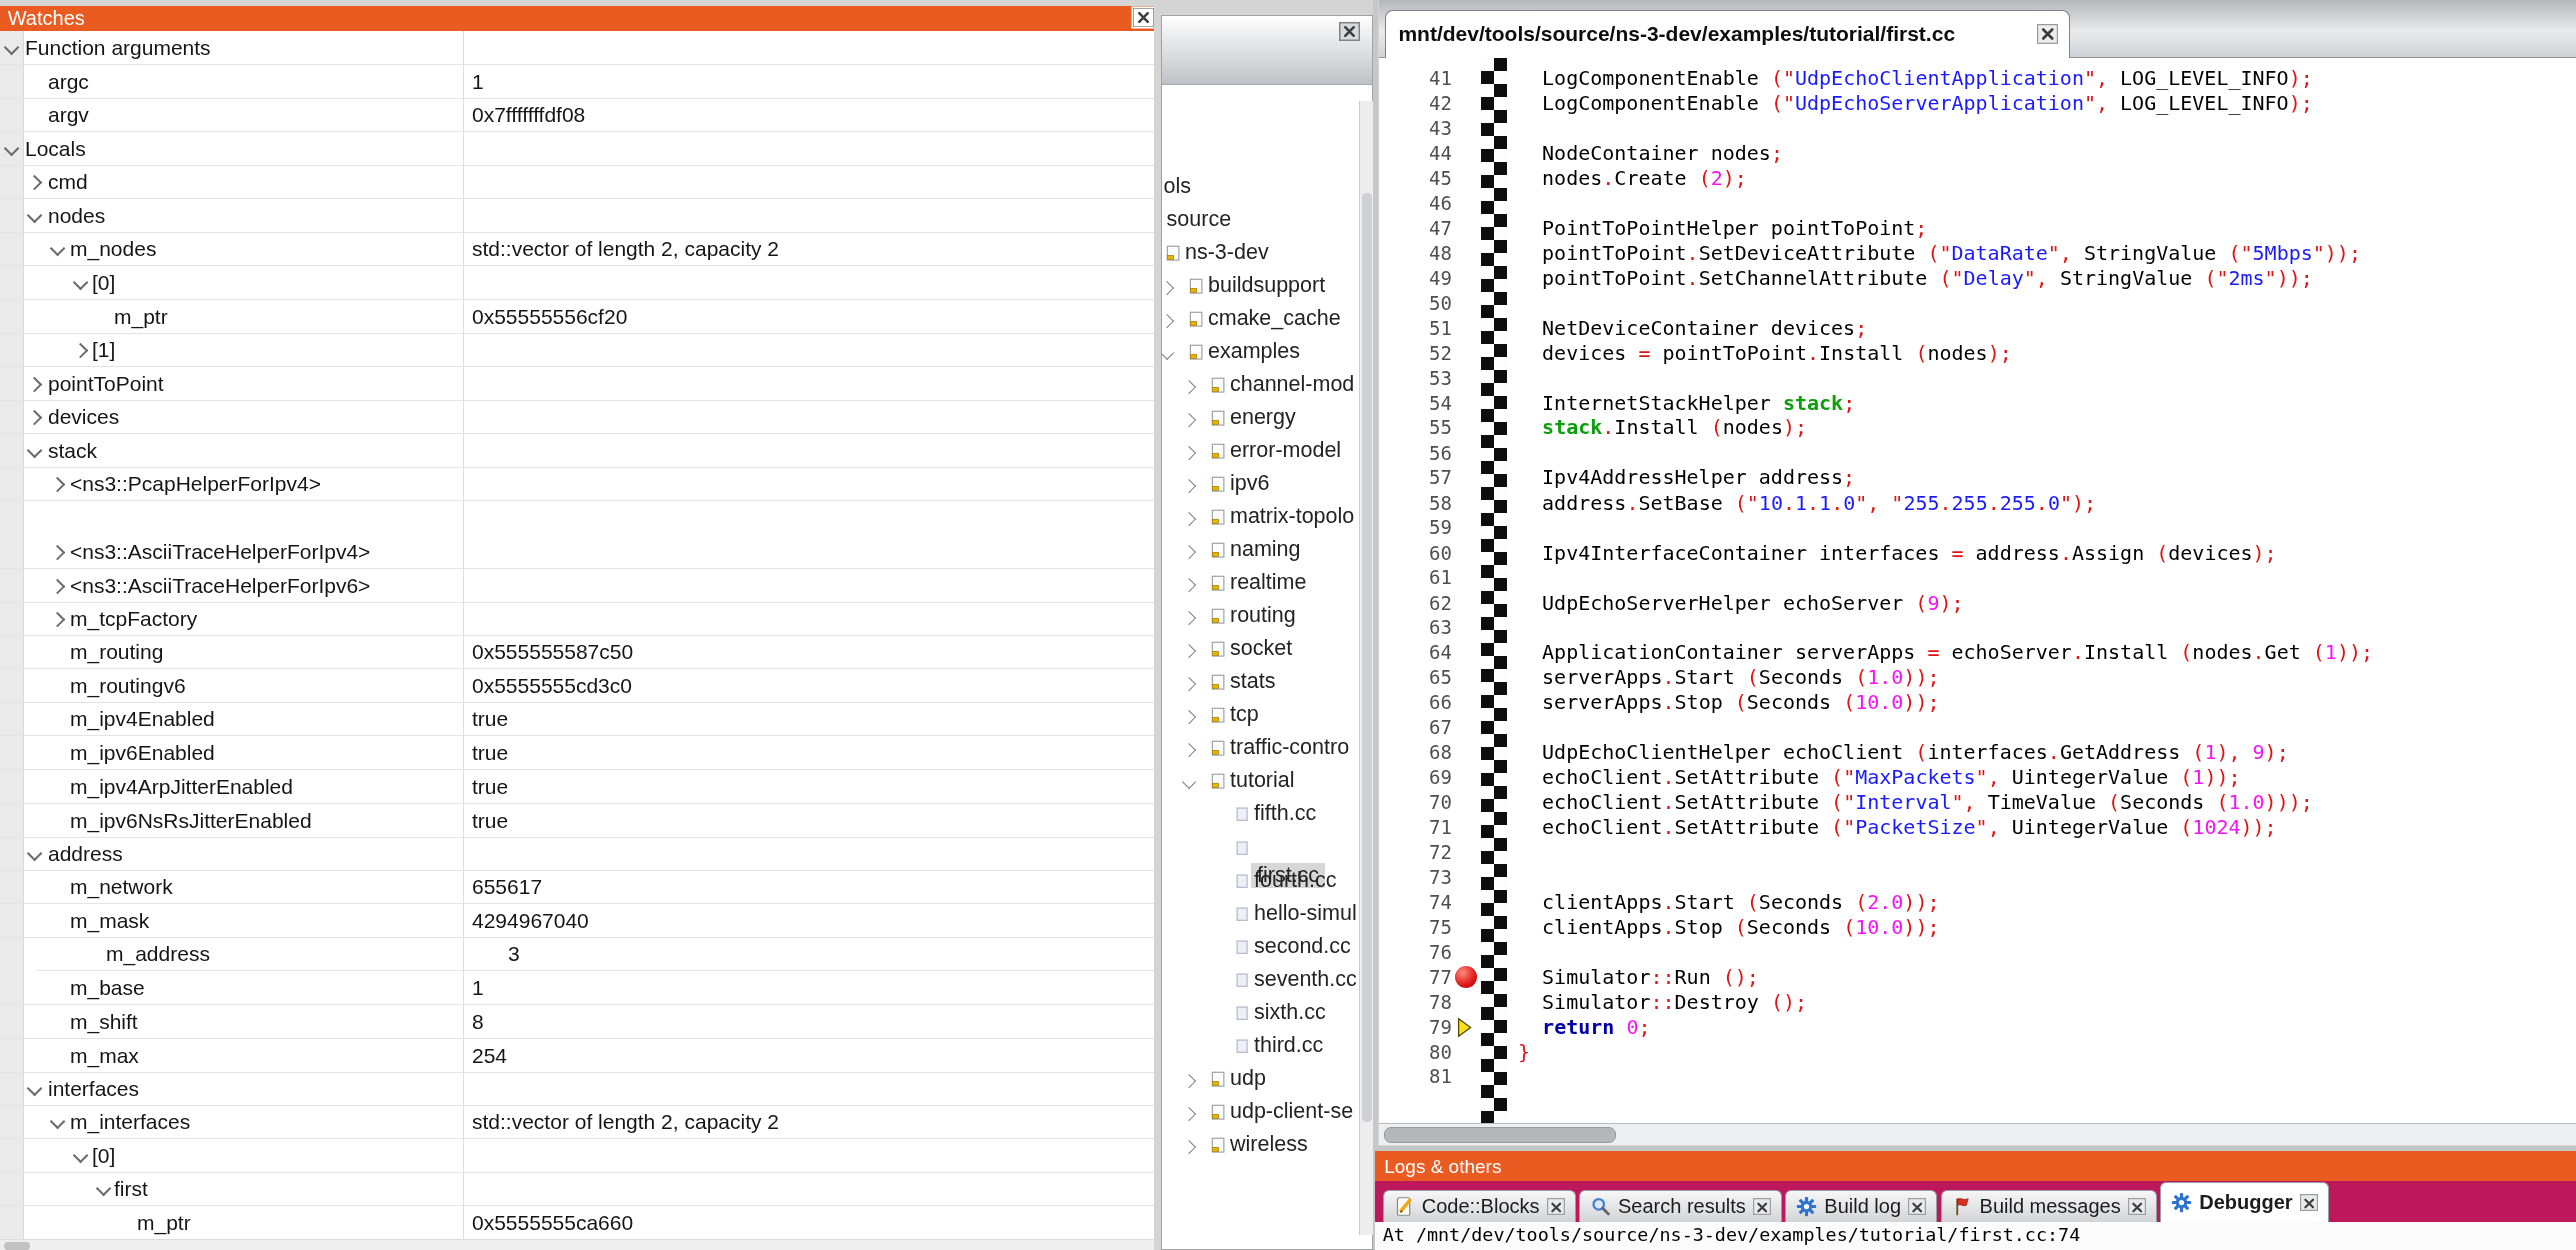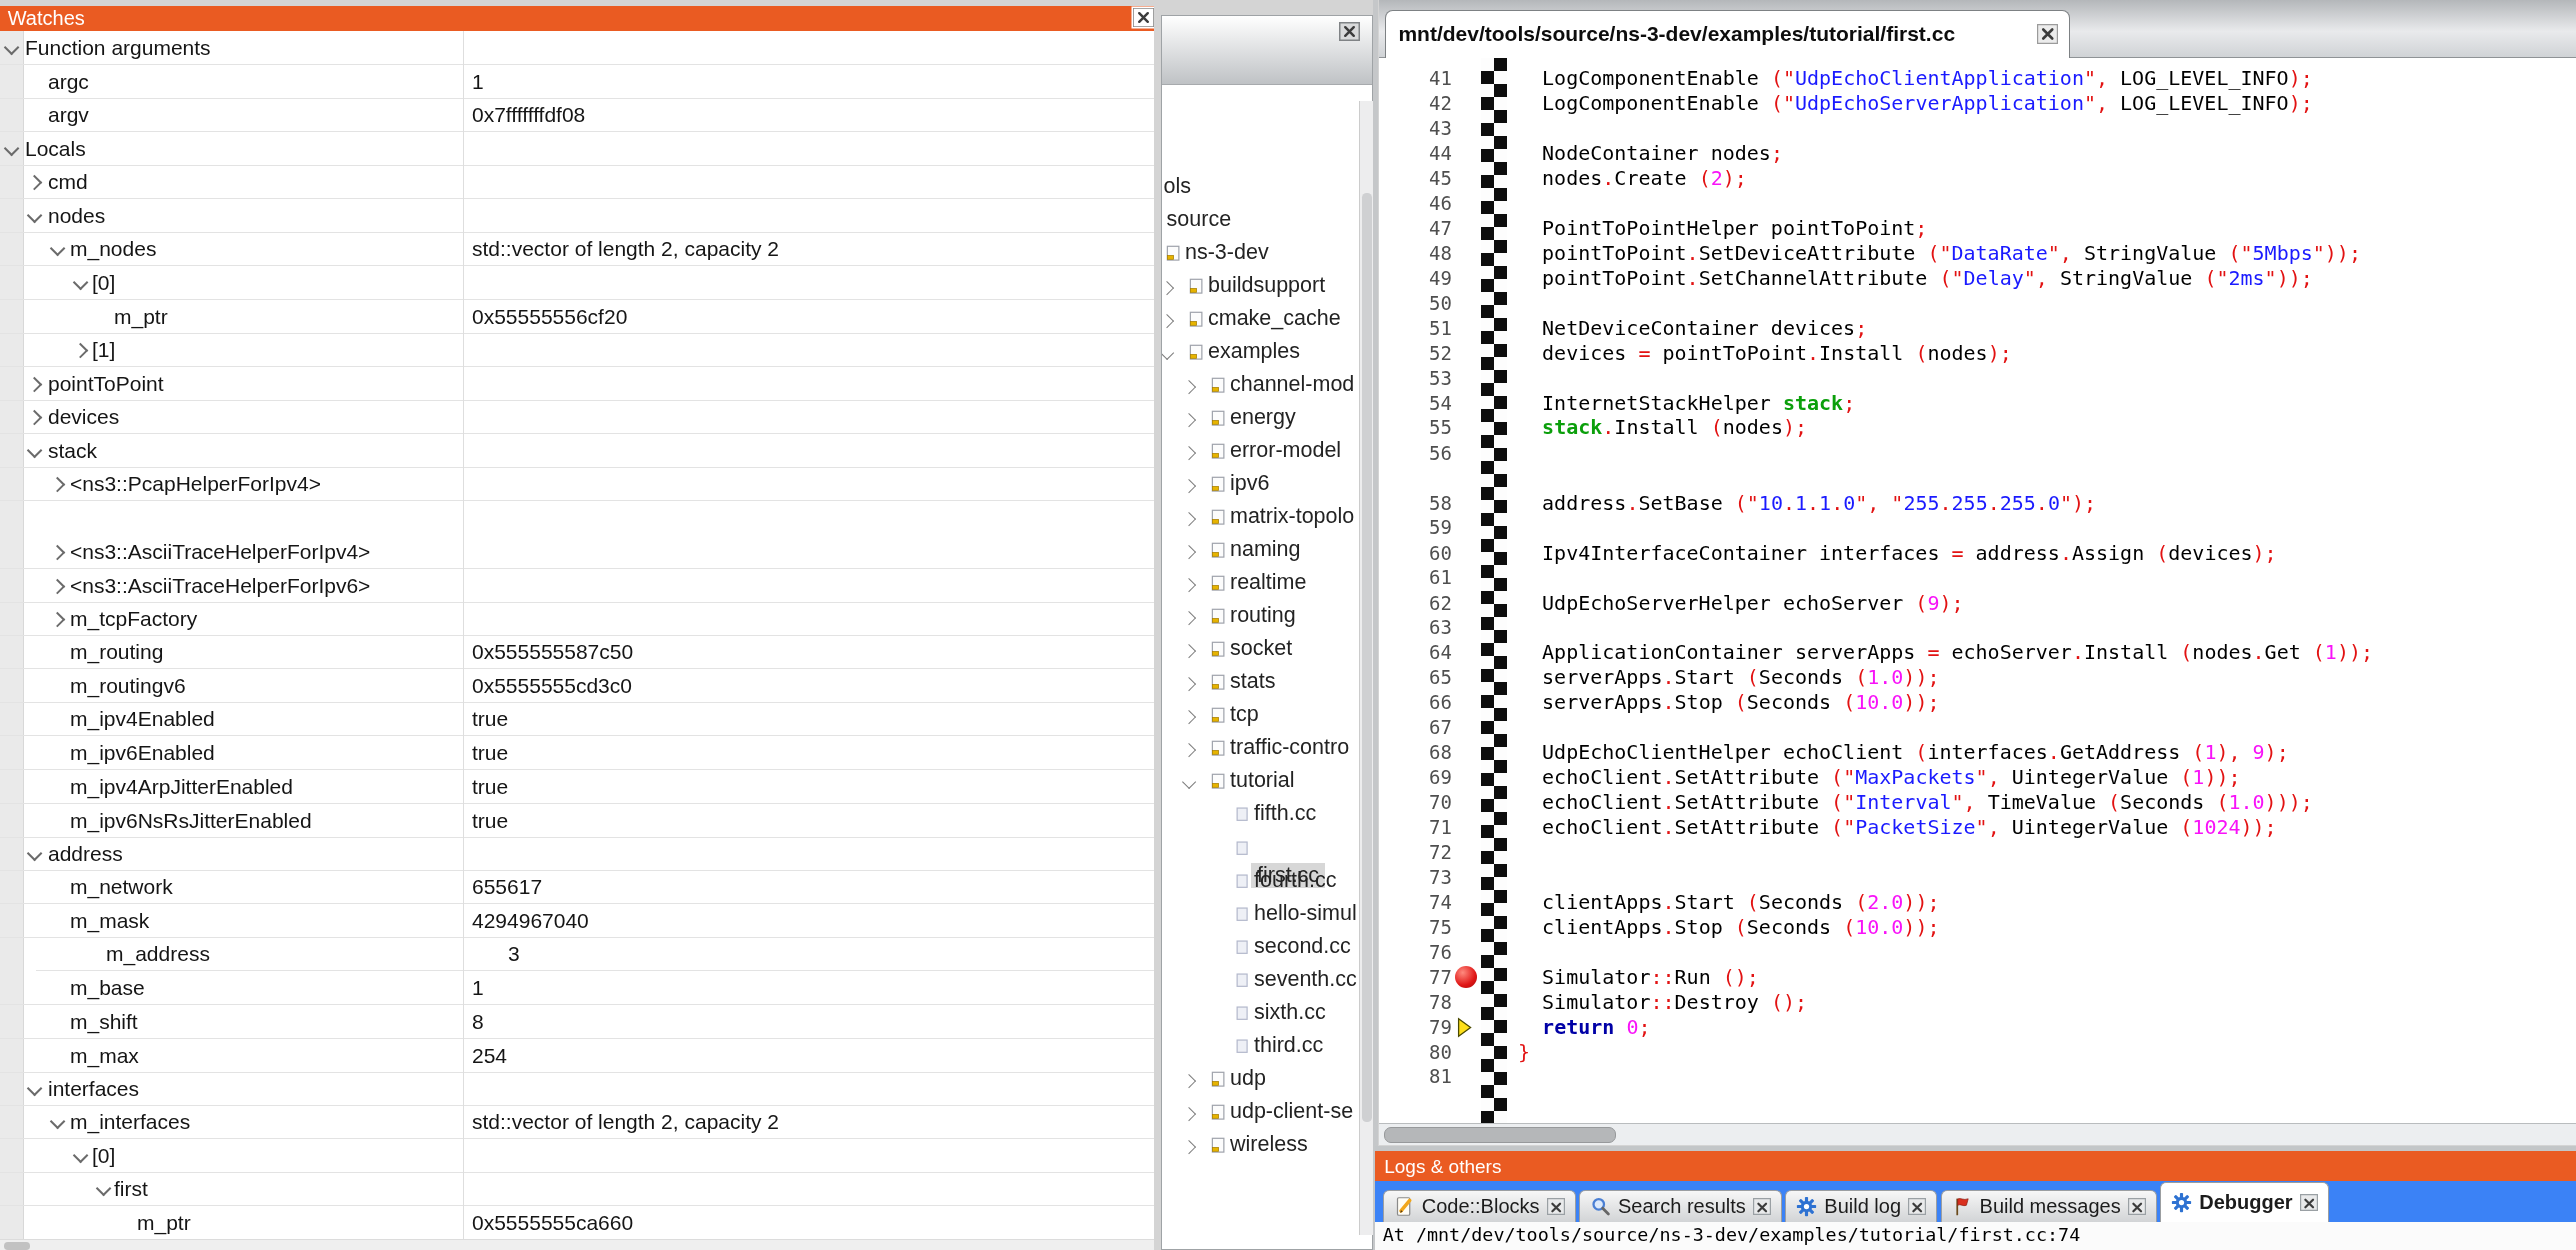--- a/index.html
+++ b/index.html
@@ -65,21 +65,21 @@
   .cur{position:absolute;left:78px;top:2.3px;width:16px;height:21px;}
   .cur svg{width:100%;height:100%;}
   #e-hscroll{position:absolute;left:1379px;top:1123px;width:1197px;height:21.5px;background:#eceef0;border-top:0.8px solid #b9bcbe;box-sizing:border-box;}
   #e-hthumb{position:absolute;left:4.6px;top:3.1px;width:230px;height:14px;background:#b5b7b9;border:0.8px solid #97999b;border-radius:7px;}
 
   
   #logs{position:absolute;left:1375px;top:1146px;width:1201px;height:104px;background:#fbfbfb;}
   #logs-div{position:absolute;left:0;top:0;width:100%;height:4.6px;background:#c3c6c8;}
   #logs-title{position:absolute;left:0;top:4.6px;width:100%;height:31px;background:#ea5b22;color:#fff;
               font-size:19px;line-height:31px;padding-left:9.2px;box-sizing:border-box;}
-  #logs-tabs{position:absolute;left:0;top:35px;width:100%;height:41px;background:#3b82f6;display:flex;
+  #logs-tabs{position:absolute;left:0;top:35px;width:100%;height:41px;background:#be185d;display:flex;
              align-items:flex-end;padding-left:7.7px;gap:3.1px;box-sizing:border-box;}
   .ltab{display:flex;align-items:center;gap:7px;padding:0 10px;height:32px;
         background:linear-gradient(#f7f7f7,#d2d4d6);border:1.2px solid #9b9ea1;border-bottom:none;
         border-radius:6.1px 6.1px 0 0;font-size:20px;color:#1c1c1c;box-sizing:border-box;}
   .ltab.active{height:40px;background:#fff;font-weight:bold;}
   .ticon2{width:21px;height:21px;display:inline-block;}
   .ticon2 svg{width:100%;height:100%;}
   .lclose{width:18.4px;height:17px;background:#e9eaeb;box-shadow:inset 0 0 0 1.2px #9aa0a4;display:inline-block;}
   .lclose svg{width:100%;height:100%;}
   #status{position:absolute;left:7.7px;top:78px;font-family:"DejaVu Sans Mono",monospace;font-size:18.4px;color:#000;white-space:nowrap;}
@@ -545,20 +545,24 @@
           <div class="ctext"><span class="tk">  InternetStackHelper </span><span class="tg">stack</span><span class="tr">;</span></div>
         </div>
         <div class="cline" style="top: 349px;">
           <div class="lnum">55</div>
           <div class="ctext"><span class="tk">  </span><span class="tg">stack</span><span class="tr">.</span><span class="tk">Install </span><span class="tr">(</span><span class="tk">nodes</span><span class="tr">);</span></div>
         </div>
         <div class="cline" style="top: 375px;">
           <div class="lnum">56</div>
           <div class="ctext"></div>
         </div>
+        <div class="cline" style="top: 399px;">
+          <div class="lnum">57</div>
+          <div class="ctext"><span class="tk">  Ipv4AddressHelper address</span><span class="tr">;</span></div>
+        </div>
         <div class="cline" style="top: 425px;">
           <div class="lnum">58</div>
           <div class="ctext"><span class="tk">  address</span><span class="tr">.</span><span class="tk">SetBase </span><span class="tr">("</span><span class="ts">10</span><span class="tr">.</span><span class="ts">1</span><span class="tr">.</span><span class="ts">1</span><span class="tr">.</span><span class="ts">0</span><span class="tr">", "</span><span class="ts">255</span><span class="tr">.</span><span class="ts">255</span><span class="tr">.</span><span class="ts">255</span><span class="tr">.</span><span class="ts">0</span><span class="tr">");</span></div>
         </div>
         <div class="cline" style="top: 449px;">
           <div class="lnum">59</div>
           <div class="ctext"></div>
         </div>
         <div class="cline" style="top: 475px;">
           <div class="lnum">60</div>

